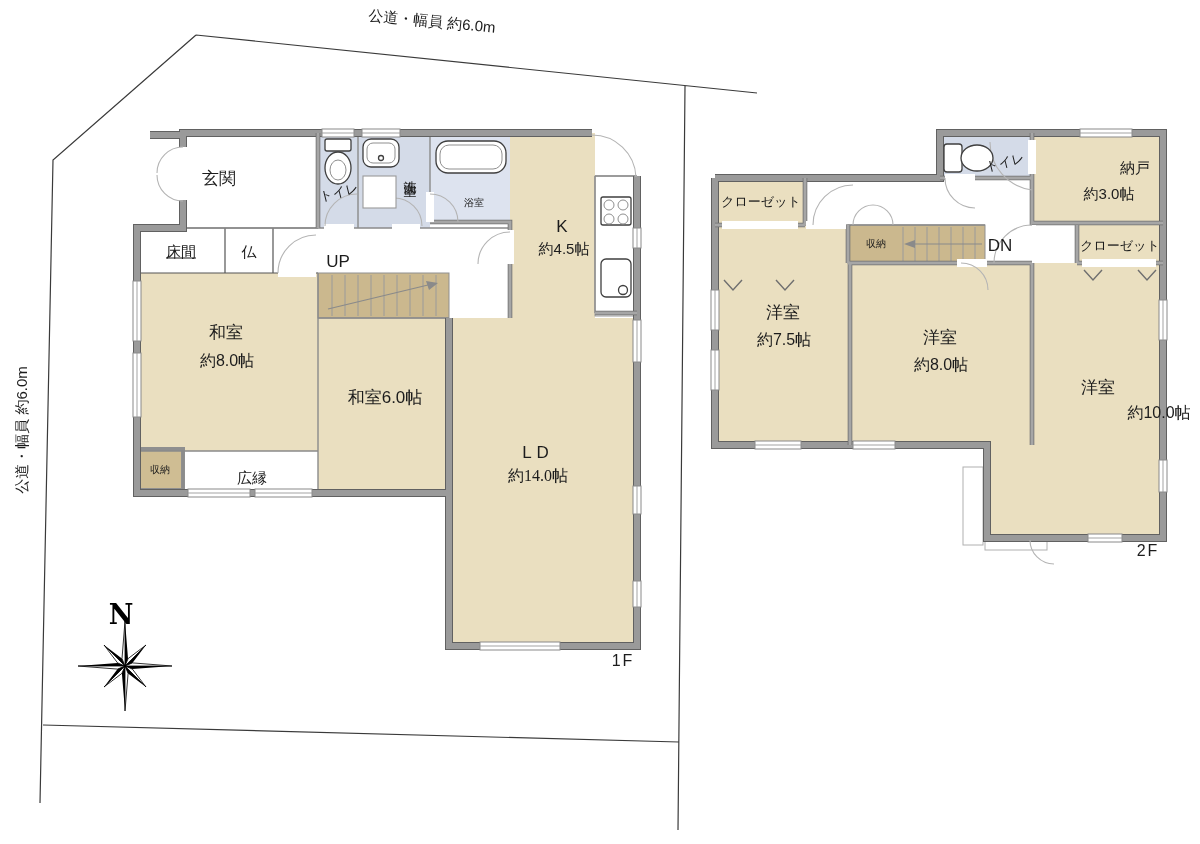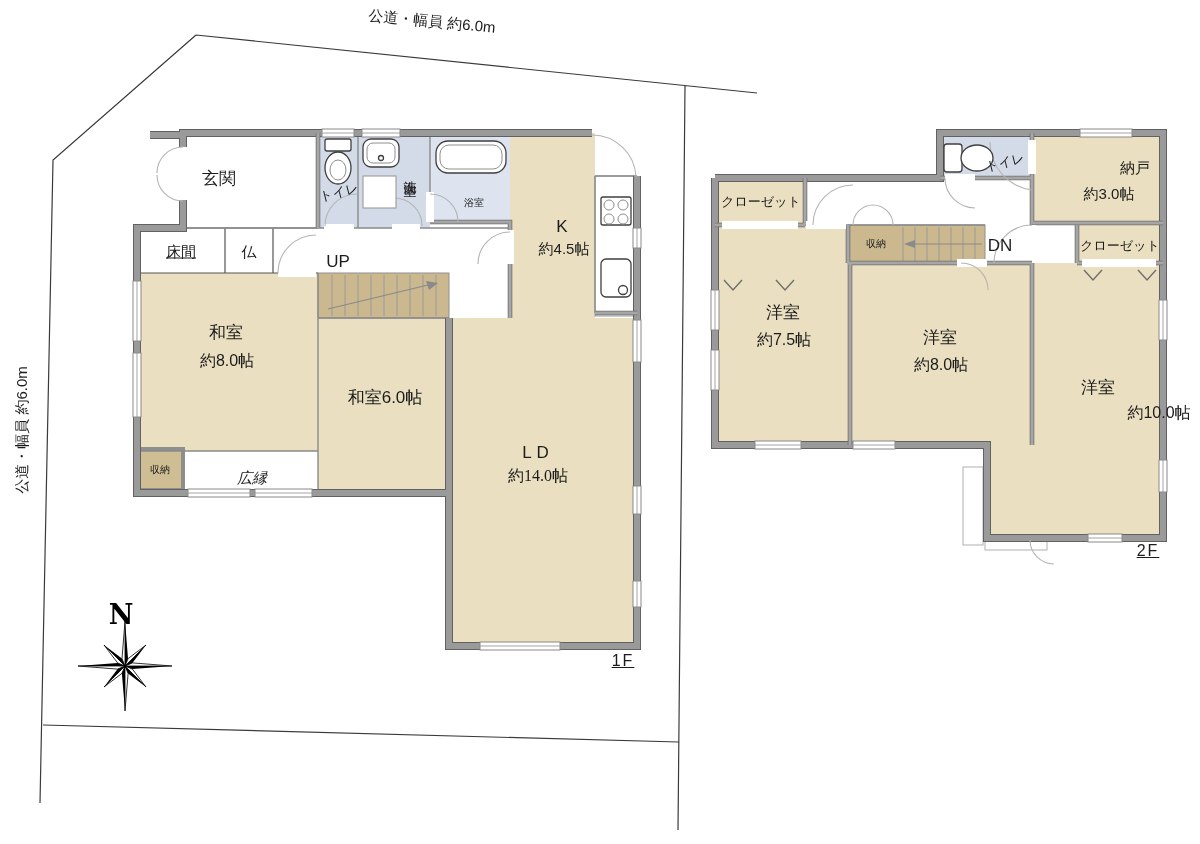--- a/index.html
+++ b/index.html
@@ -6,21 +6,21 @@
   #stage{position:relative;width:1200px;height:844px;background:#fff;overflow:hidden;
          font-family:"Liberation Sans","DejaVu Sans",sans-serif;}
   #plan-svg{position:absolute;left:0;top:0;}
   .lbl{position:absolute;transform:translate(-50%,-50%);white-space:nowrap;color:#1c1c1c;
        font-family:"Liberation Sans","DejaVu Sans",sans-serif;line-height:1;}
   .f17{font-size:17px;text-align:right;} .f16{font-size:16px;} .f15{font-size:15px;} .f14{font-size:10px;} .f13{font-size:13px;}
   .rot-road{transform:translate(-50%,-50%) rotate(5.7deg);}
   .rot-left{transform:translate(-50%,-50%) rotate(-90deg);}
   .rot-tilt{transform:translate(-50%,-50%) rotate(-14deg);}
   .vert{writing-mode:vertical-rl;text-orientation:upright;letter-spacing:1px;}
-  .ls2{letter-spacing:2px;text-decoration:underline;} .ls4{letter-spacing:5px;}
+  .ls2{letter-spacing:2px;} .ls4{letter-spacing:5px;}
   .compass-n{font-family:"DejaVu Serif","Liberation Serif",serif;font-weight:bold;font-size:27px;color:#000;}
   
   .bnd{stroke:#3a3a3a;stroke-width:1.2;fill:none;}
   .we{stroke:#616161;stroke-width:8;fill:none;}
   .wcore{stroke:#9A9A9A;stroke-width:6;fill:none;}
   .wie{stroke:#6e6e6e;stroke-width:4.6;fill:none;}
   .wicore{stroke:#A6A6A6;stroke-width:3;fill:none;}
   .tl{stroke:#8b8b8b;stroke-width:1.4;fill:none;}
   .dk{stroke:#555;stroke-width:1.2;fill:none;}
   .arc{stroke:#b4b4b4;stroke-width:1.1;fill:none;}
@@ -196,21 +196,21 @@
 <div class="lbl f14" style="left:474px;top:203px;">浴室</div>
 <div class="lbl f17" style="left:562px;top:226px;">K</div>
 <div class="lbl f15" style="left:564px;top:248px;">約4.5帖</div>
 <div class="lbl f15" style="left:181px;top:251px;text-decoration:underline;">床間</div>
 <div class="lbl f15" style="left:249px;top:251px;">仏</div>
 <div class="lbl f17" style="left:338px;top:261px;">UP</div>
 <div class="lbl f17" style="left:226px;top:332px;">和室</div>
 <div class="lbl f16" style="left:227px;top:361px;">約8.0帖</div>
 <div class="lbl f17" style="left:385px;top:397px;">和室6.0帖</div>
 <div class="lbl f14" style="left:160px;top:470px;">収納</div>
-<div class="lbl f15" style="left:252px;top:477px;font-style:italic;">広縁</div>
+<div class="lbl f15" style="left:252px;top:477px;">広縁</div>
 <div class="lbl f17 ls4" style="left:538px;top:452px;">LD</div>
 <div class="lbl f16" style="left:538px;top:476px;font-family:Liberation Serif, serif;">約14.0帖</div>
 <div class="lbl f16 ls2" style="left:623px;top:661px;">1F</div>
 
 <div class="lbl f13" style="left:761px;top:201px;">クローゼット</div>
 <div class="lbl f13 rot-tilt" style="left:1005px;top:162px;">トイレ</div>
 <div class="lbl f15" style="left:1135px;top:167px;">納戸</div>
 <div class="lbl f15" style="left:1101px;top:193px;margin-left:8px;">約3.0帖</div>
 <div class="lbl f14" style="left:876px;top:244px;">収納</div>
 <div class="lbl f17" style="left:1000px;top:245px;">DN</div>

